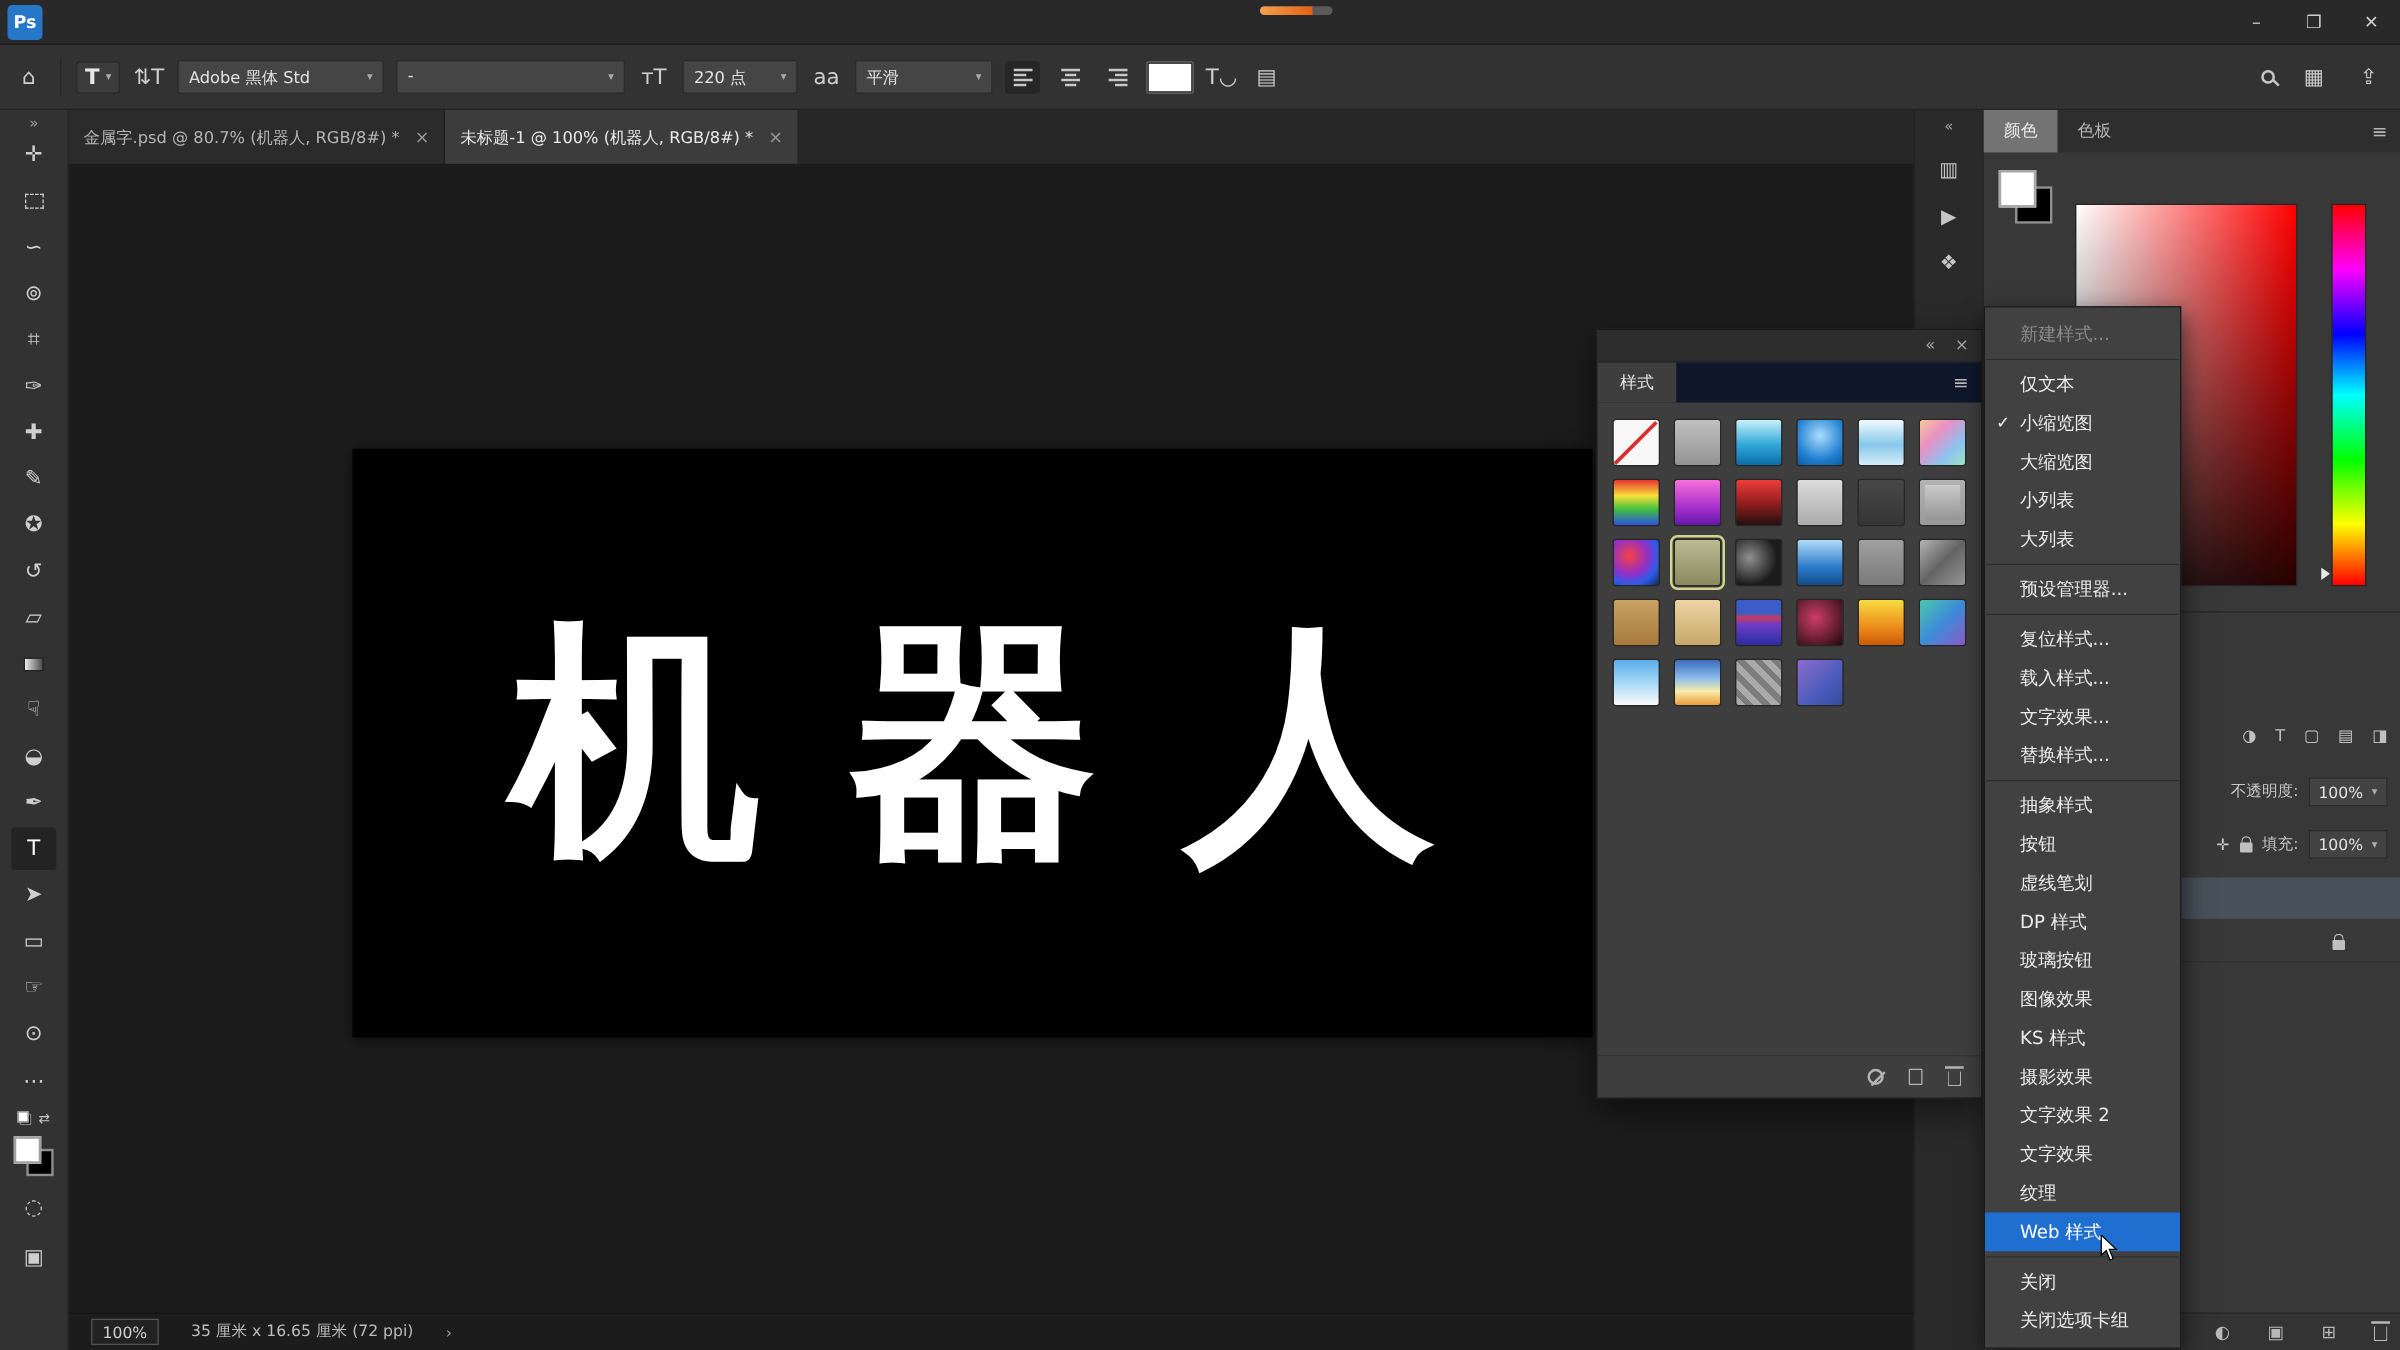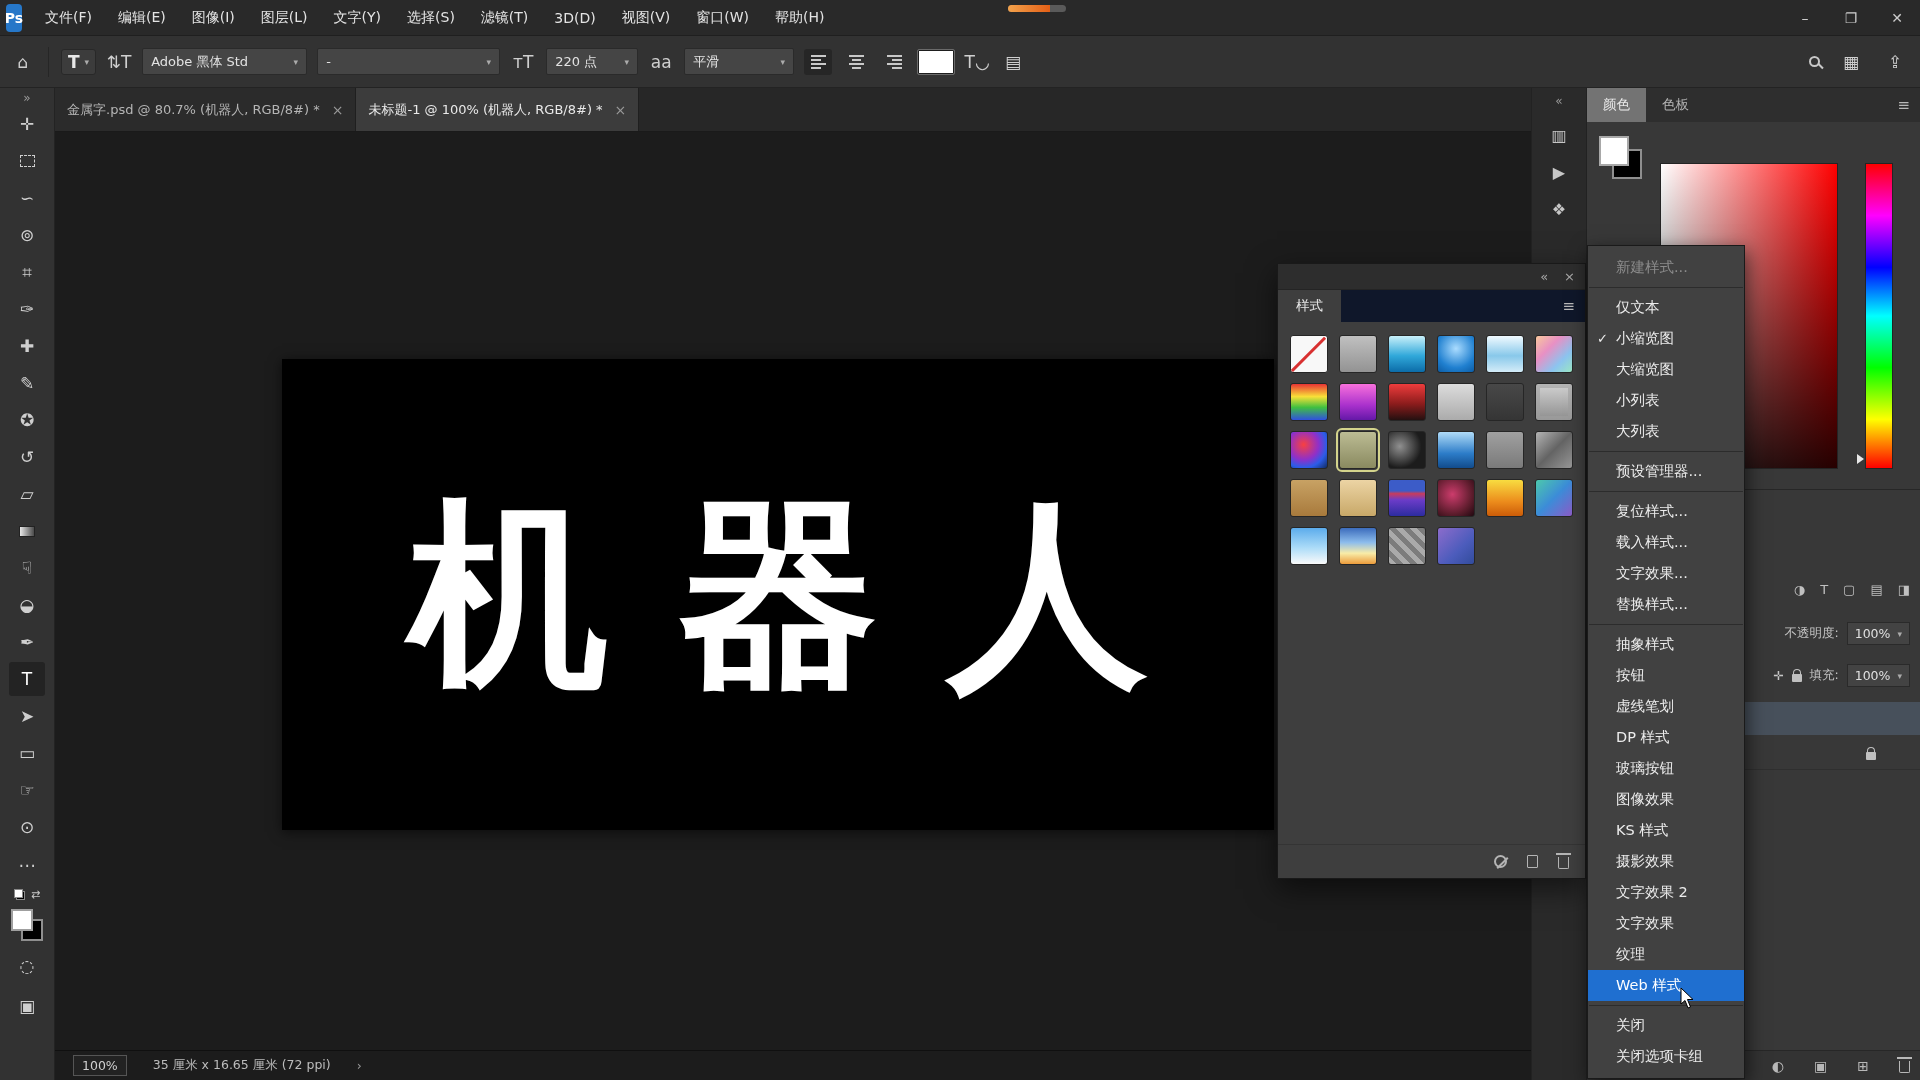--- a/index.html
+++ b/index.html
@@ -2,21 +2,21 @@
 <html><head>
 <meta charset="utf-8">
 <style>
   *{margin:0;padding:0;box-sizing:border-box}
   html,body{width:1920px;height:1080px;overflow:hidden;background:#111}
   body{font-family:"DejaVu Sans","Liberation Sans",sans-serif;color:#d6d6d6;font-size:13px;-webkit-user-select:none;user-select:none}
   #app{position:relative;width:1920px;height:1080px;background:#1c1c1c;overflow:hidden}
 
   
   .menubar{position:absolute;top:0;left:0;right:0;height:36px;background:#292929;display:flex;align-items:center;z-index:30;border-bottom:1px solid #1f1f1f}
-  .ps-logo{width:16px;height:28px;margin:0 10px 0 6px;background:#2677c8;color:#fff;border-radius:4px;display:flex;align-items:center;justify-content:center;font-weight:bold;font-size:14px}
+  .ps-logo{width:28px;height:28px;margin:0 10px 0 6px;background:#2677c8;color:#fff;border-radius:4px;display:flex;align-items:center;justify-content:center;font-weight:bold;font-size:14px}
   #menu-items{display:flex;height:100%}
   .mitem{padding:0 13px;display:flex;align-items:center;font-size:14px;color:#e4e4e4;cursor:default}
   .progress-track{position:absolute;left:1008px;top:5px;width:58px;height:7px;border-radius:4px;background:#5a5a5a;overflow:hidden}
   .progress-fill{height:100%;width:72%;background:linear-gradient(90deg,#f2a24c,#e35f16)}
   .win-controls{position:absolute;right:0;top:0;height:36px;display:flex}
   .wc{width:46px;height:36px;display:flex;align-items:center;justify-content:center;color:#cdcdcd;font-size:14px}
 
   
   .options-bar{position:absolute;top:36px;left:0;right:0;height:52px;background:#323232;border-bottom:1px solid #232323;display:flex;align-items:center;gap:10px;padding:0 10px;z-index:25}
   .ob-icon{min-width:26px;height:26px;display:flex;align-items:center;justify-content:center;color:#cfcfcf;font-size:17px}
@@ -127,33 +127,20 @@
   
   .cursor{position:absolute;left:1680px;top:988px;z-index:60;pointer-events:none}
 </style>
 </head>
 <body>
 
 <div id="app">
 
   <header class="menubar">
     <div class="ps-logo">Ps</div>
-    <nav id="menu-items">
-        <div class="mitem">文件(F)</div>
-        <div class="mitem">编辑(E)</div>
-        <div class="mitem">图像(I)</div>
-        <div class="mitem">图层(L)</div>
-        <div class="mitem">文字(Y)</div>
-        <div class="mitem">选择(S)</div>
-        <div class="mitem">滤镜(T)</div>
-        <div class="mitem">3D(D)</div>
-        <div class="mitem">视图(V)</div>
-        <div class="mitem">窗口(W)</div>
-        <div class="mitem">帮助(H)</div>
-      </nav>
     <div class="progress-track">
         <div class="progress-fill"></div>
       </div>
     <div class="win-controls" id="win-controls">
         <div class="wc">–</div>
         <div class="wc">❐</div>
         <div class="wc">✕</div>
       </div>
   </header>
 

